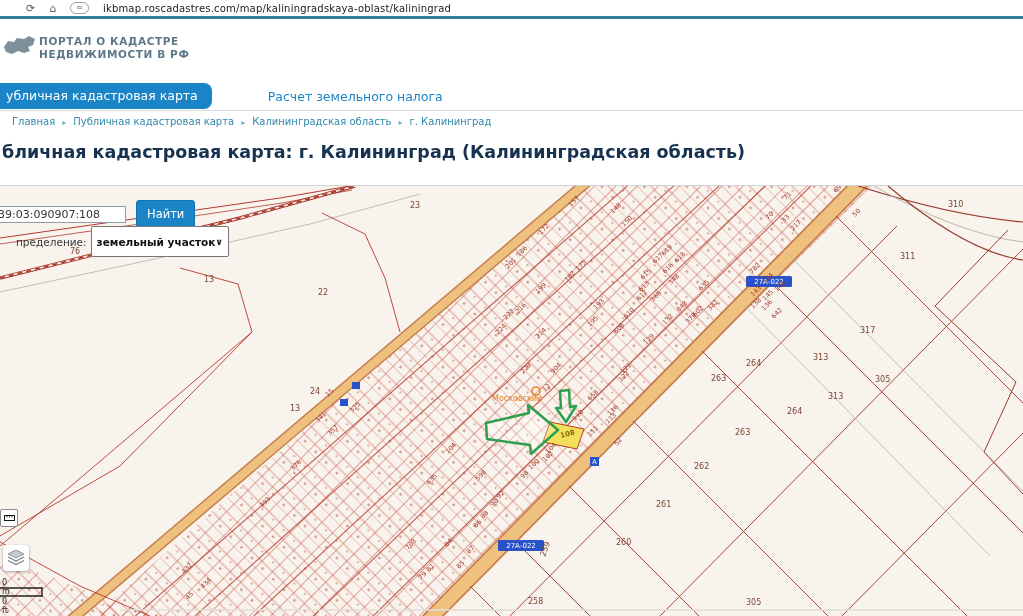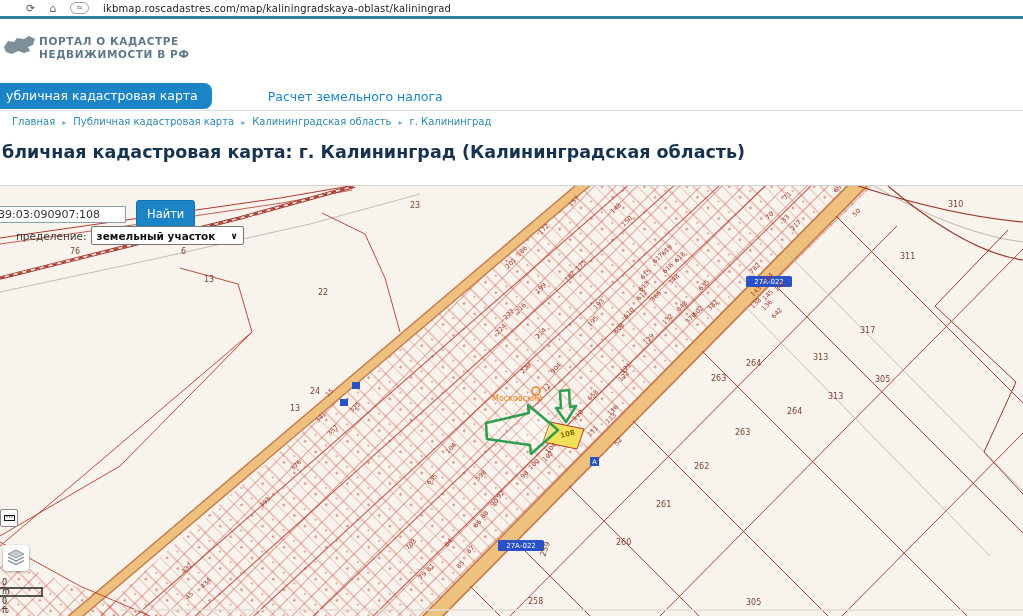--- a/index.html
+++ b/index.html
@@ -44,21 +44,21 @@
   .map-lbl.hl{font-size:7px;fill:#8a6a10;font-weight:bold;}
 
   
   .search-row{position:absolute;top:199px;left:-6px;display:flex;gap:10px;align-items:center;}
   .search-input{width:132px;height:17px;border:1px solid #8aa0b0;background:#fff;font-size:11px;
     color:#333;padding:0 3px;font-family:"DejaVu Sans",sans-serif;box-sizing:border-box;}
   .search-btn{height:28px;background:#1a84c7;color:#fff;border:1px solid #1272ad;border-radius:3px;
     font-size:11.5px;padding:0 10px;font-family:"DejaVu Sans",sans-serif;}
   .filter-row{position:absolute;top:225px;left:0;display:flex;gap:4px;align-items:center;font-size:10.5px;color:#3a3a3a;}
   .filter-select{border:1px solid #767676;background:#fff;border-radius:2px;height:17px;
-    display:flex;align-items:center;gap:15px;padding:0 5px;font-weight:bold;color:#111;}
+    display:flex;align-items:center;gap:0;padding:6px 5px;font-weight:bold;color:#111;}
   .caret{font-size:9px;font-weight:bold;}
 
   
   .btn-ruler{position:absolute;top:508px;left:0;width:16px;height:16px;background:#fff;
     border:1px solid #8a8a8a;border-radius:2px;display:flex;align-items:center;justify-content:center;}
   .btn-layers{position:absolute;top:544px;left:3px;width:26px;height:26px;background:#fff;
     border-radius:4px;box-shadow:0 1px 3px rgba(0,0,0,.35);display:flex;align-items:center;justify-content:center;}
   .scalebar{position:absolute;top:581px;left:0;font-size:8px;color:#222;}
 </style>
 </head>

